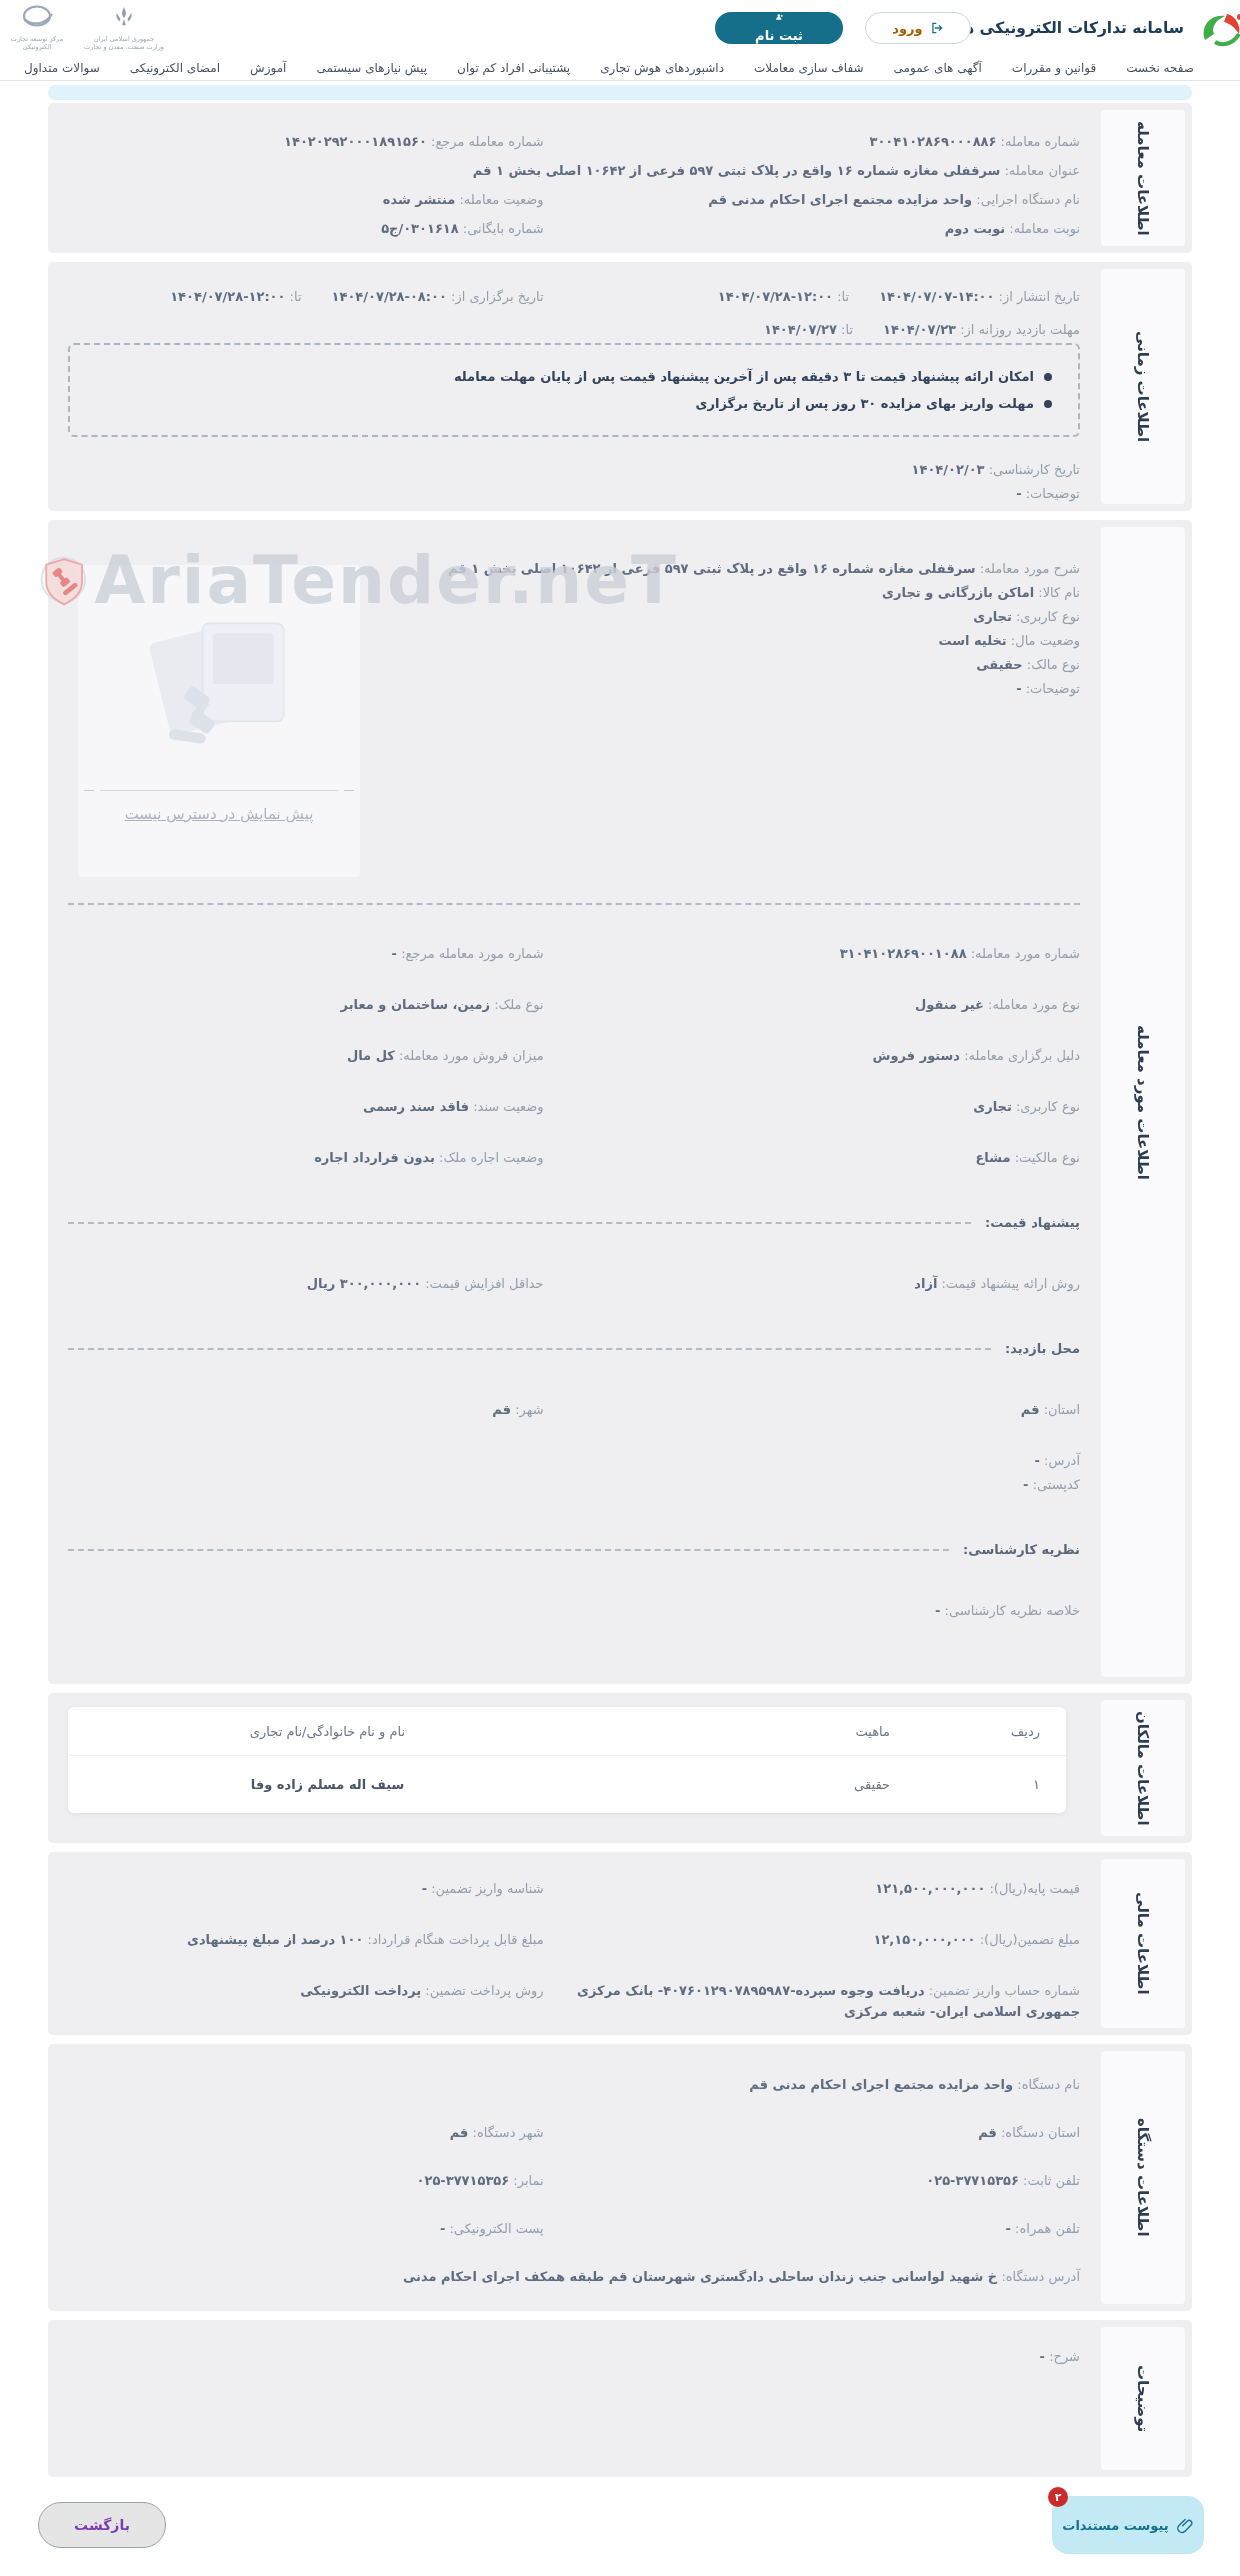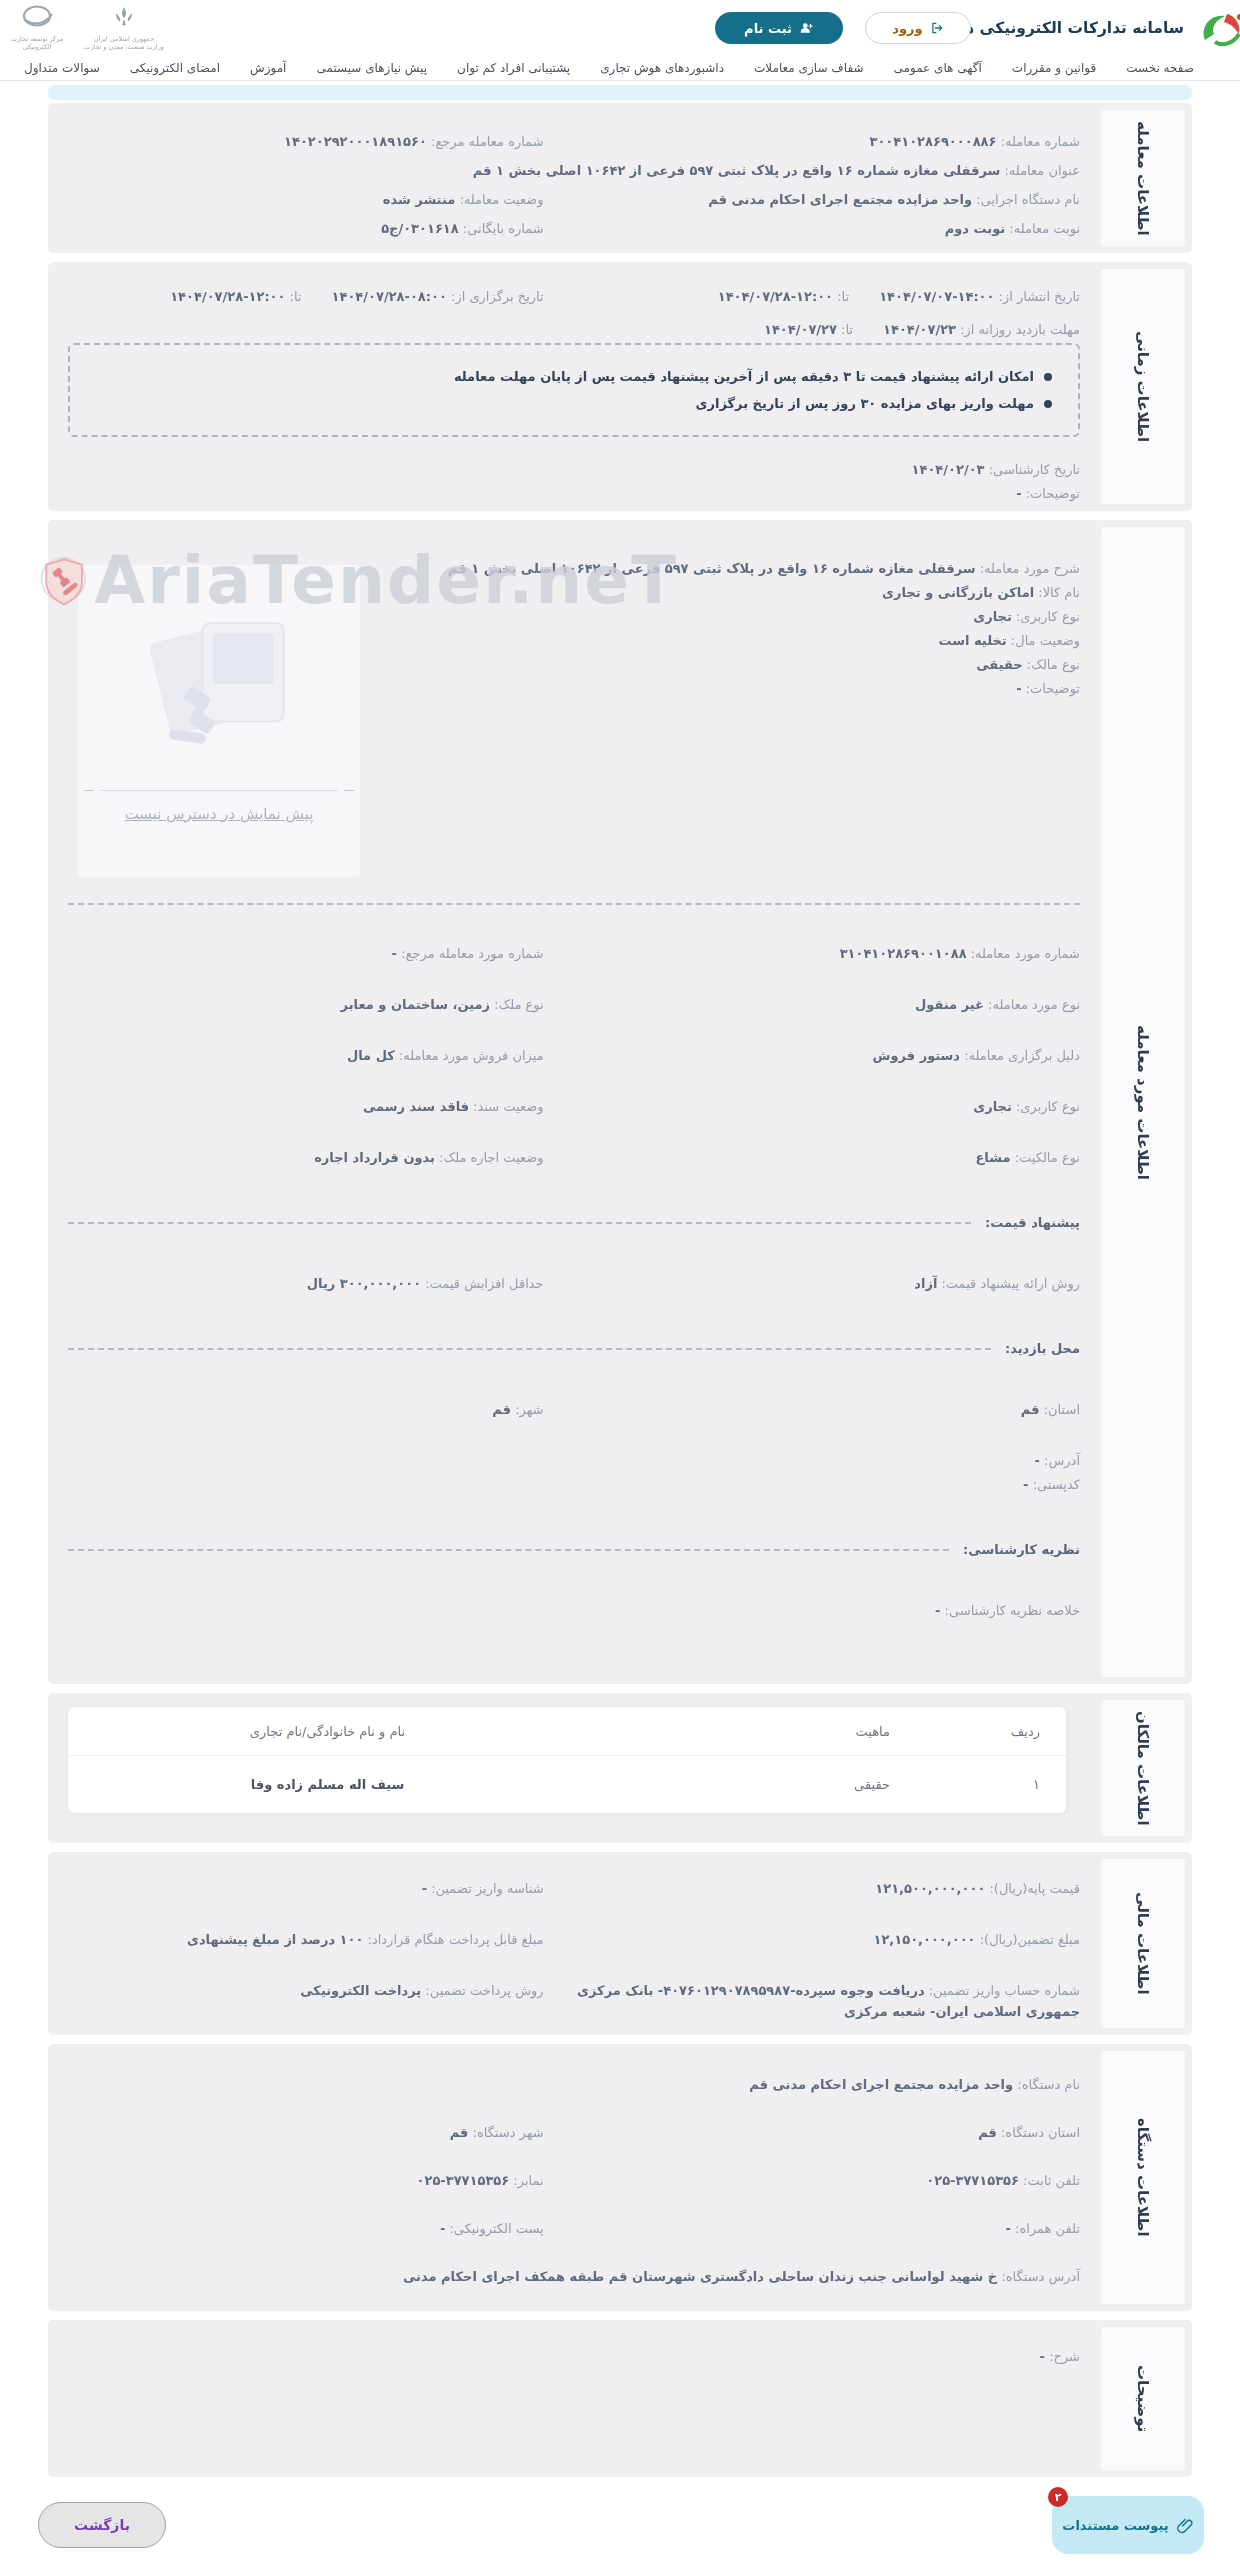--- a/index.html
+++ b/index.html
@@ -5,21 +5,21 @@
   html,body{margin:0;padding:0;background:#fff;}
   *{box-sizing:border-box;font-family:"DejaVu Sans",sans-serif;}
   .page{position:relative;width:1240px;height:2576px;background:#fff;overflow:hidden;direction:rtl;}
 
   
   .hdr{position:absolute;top:0;right:0;left:0;height:56px;background:#fff;}
   .logo{position:absolute;top:5px;right:-4px;width:48px;height:48px;}
   .site-title{position:absolute;top:19px;right:56px;font-size:15.5px;font-weight:700;color:#1d3c55;}
   .pill{position:absolute;top:12px;height:32px;border-radius:17px;display:flex;align-items:center;justify-content:center;gap:7px;font-size:13px;font-weight:700;cursor:pointer;border:none;}
   .login-btn{right:269px;width:106px;background:#fff;border:1.5px solid #cfd6dc;color:#a16207;}
-  .register-btn{right:397px;width:128px;background:#156f8a;color:#fff;}
+  .register-btn{right:397px;width:128px;background:#156f8a;color:#fff;flex-direction:column;}
   .govlogos{position:absolute;left:6px;top:3px;width:169px;height:52px;direction:ltr;}
   .govfig{position:absolute;top:2px;text-align:center;color:#93a0b2;}
   .fig-ecom{left:0;width:62px;text-align:center;}
   .fig-min{left:72px;width:92px;}
   .govfig .cap{font-size:6.5px;line-height:8px;color:#9aa7b8;}
 
   
   .nav{position:absolute;top:56px;right:0;left:0;height:25px;border-bottom:1px solid #e4e7ea;display:flex;align-items:center;padding-right:46px;white-space:nowrap;overflow:hidden;background:#fff;}
   .nav-items{display:flex;gap:30px;}
   .nav-items span{font-size:12px;color:#44505f;cursor:pointer;}

